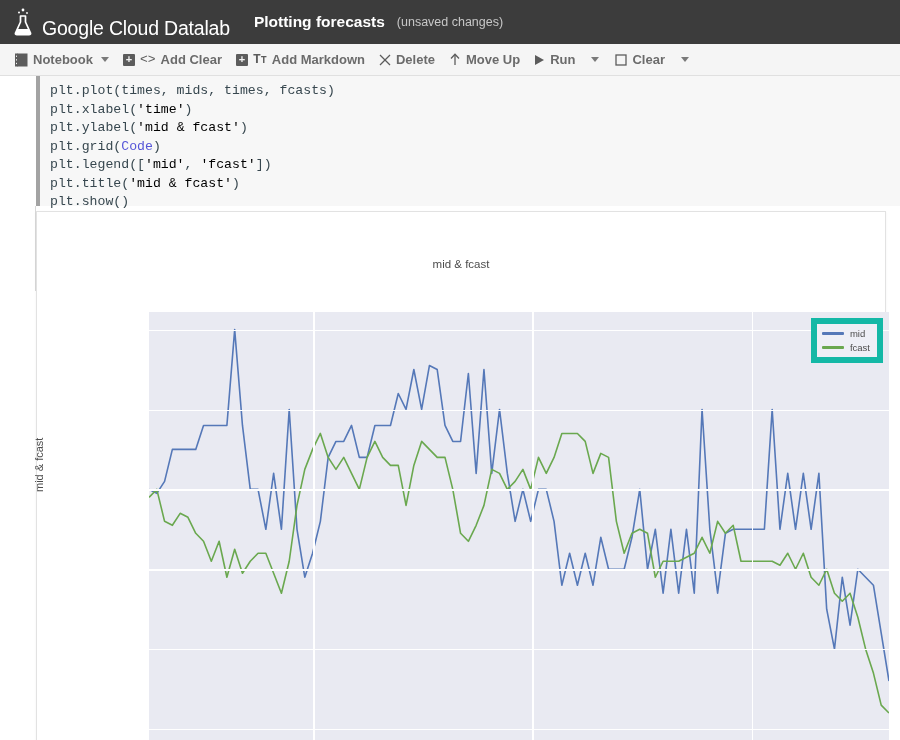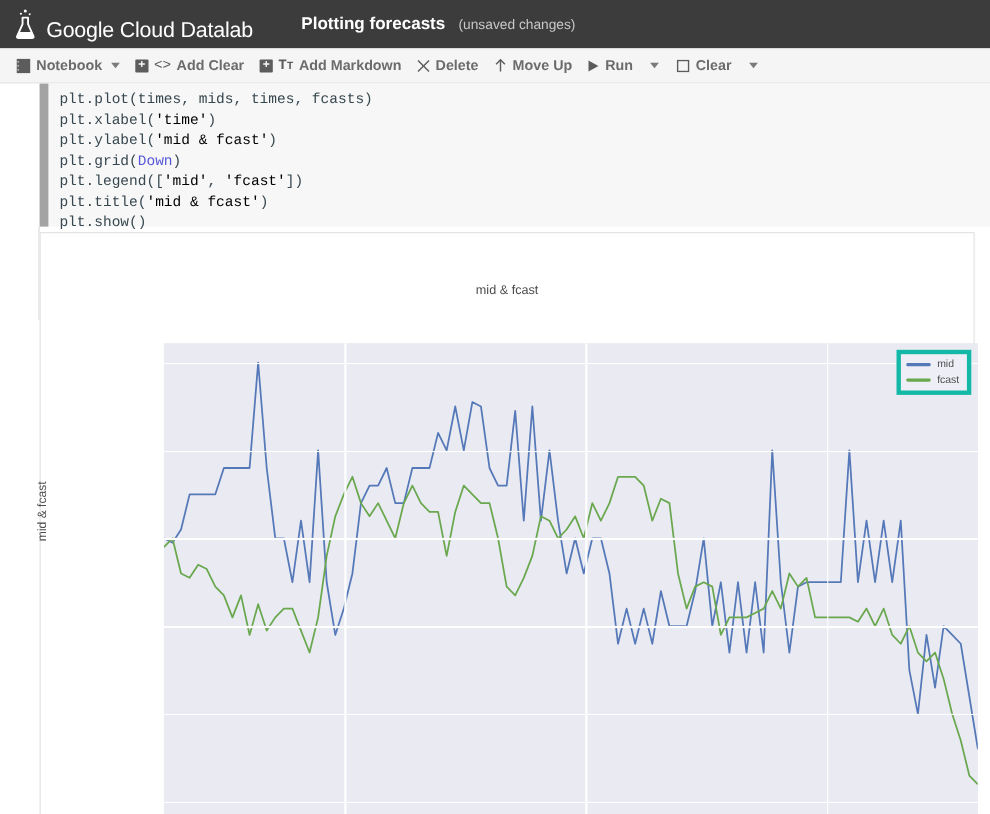--- a/index.html
+++ b/index.html
@@ -18,21 +18,21 @@
     padding-left: 10px;
     color: #ffffff;
   }
   .brand { display: flex; align-items: center; }
   .flask-icon { width: 26px; height: 30px; margin-right: 6px; position: relative; }
   .brand-text {
     font-size: 19.5px; letter-spacing: -0.2px;
     color: #fff; white-space: nowrap; font-weight: 400; margin-top: 13px;
   }
   .nb-title {
-    margin-left: 44px; font-size: 15.5px; font-weight: bold; color: #ffffff;
+    margin-left: 24px; font-size: 15.5px; font-weight: bold; color: #ffffff;
     white-space: nowrap;
   }
   .nb-state {
     margin-left: 12px; font-size: 12.5px; color: #c7c7c7; white-space: nowrap;
   }
 
   
   .toolbar {
     height: 32px; width: 900px;
     background: #f5f5f5;
@@ -60,21 +60,21 @@
     border-radius: 1px;
   }
   .mono-glyph { font-family: "Liberation Mono", monospace; font-size: 13px; color: #5c5c5c; }
 
   
   .notebook { width: 900px; height: 664px; background: #ffffff; position: relative; }
 
   
   .code-cell {
     position: absolute; left: 36px; top: 0; width: 864px; height: 130px;
-    background: #f7f7f7; border-left: 8px solid #a3a3a3;
+    background: #f7f7f7; border-left: 4px solid #a3a3a3;
   }
   .code-pre {
     font-family: "Liberation Mono", monospace;
     font-size: 13.2px; line-height: 18.5px;
     color: #37474f; padding: 6px 0 0 10px; white-space: pre;
   }
   .tok-str { color: #000000; }
   .tok-kw  { color: #5555d8; }
 
   
@@ -108,21 +108,21 @@
 
   .ylabel {
     position: absolute; left: -4px; top: 280px;
     font-size: 11px; color: #4d4d4d;
     transform: rotate(-90deg); transform-origin: left top; white-space: nowrap;
   }
 
   
   .legend {
     position: absolute; right: 6px; top: 6px;
-    background: #eeeff6; border: 4px solid #14b8a6;
+    background: #eeeff6; border: 6px solid #14b8a6;
     padding: 4px 7px 4px 5px; display: flex; flex-direction: column; gap: 3px;
   }
   .legend-row { display: flex; align-items: center; gap: 6px; }
   .legend-swatch { width: 22px; height: 2.6px; border-radius: 1px; }
   .legend-text { font-size: 9.5px; color: #4d4d4d; }
 
   svg { display: block; }
 </style>
 </head>
 <body>
@@ -219,21 +219,21 @@
 
 
 </div>
 
 <div class="notebook">
 
   <div class="code-cell">
     <div class="code-pre" id="code-pre">plt.plot(times, mids, times, fcasts)
 plt.xlabel(<span class="tok-str"><span class="tok-str">'time'</span></span>)
 plt.ylabel(<span class="tok-str"><span class="tok-str">'mid &amp; fcast'</span></span>)
-plt.grid(<span class="tok-kw">Down</span>)
+plt.grid(<span class="tok-kw">Code</span>)
 plt.legend([<span class="tok-str"><span class="tok-str">'mid'</span></span>, <span class="tok-str"><span class="tok-str">'fcast'</span></span>])
 plt.title(<span class="tok-str"><span class="tok-str">'mid &amp; fcast'</span></span>)
 plt.show()</div>
   </div>
 
   <div class="gutter-rail"></div>
 
   <div class="output-card">
     <div class="figure">
 

